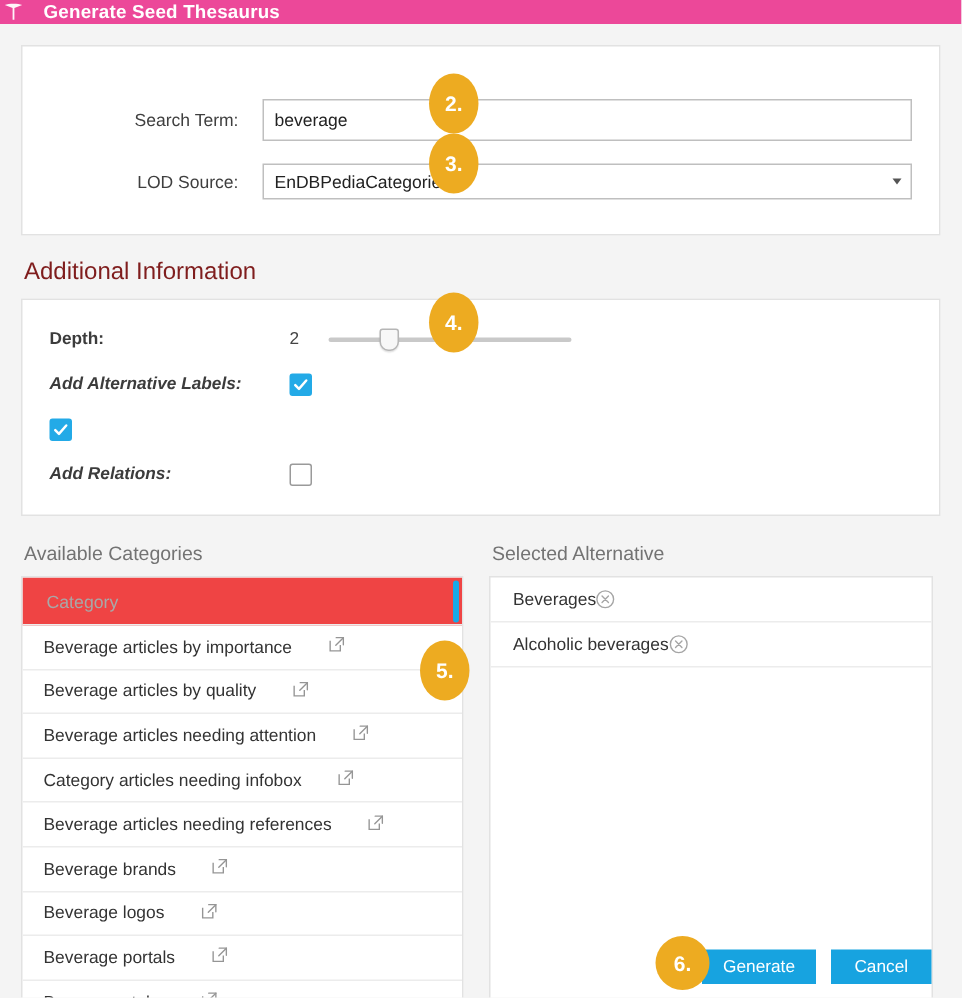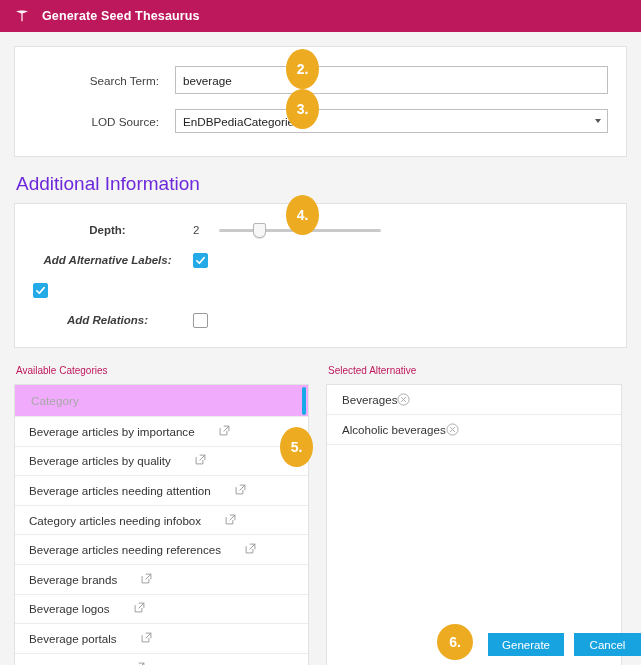--- a/index.html
+++ b/index.html
@@ -11,25 +11,24 @@
     overflow: hidden;
   }
   .app {
     position: relative;
     width: 641px; height: 665px;
     background: #f4f4f4;
   }
 
   
   .titlebar {
-    height: 32px;
-    background: #be185d;
-    display: flex;
-    align-items: center;
-    padding-left: 13px;
+    height: 16px;
+    background: #ec4899;
+    display: flex;
+    align-items: center;
     gap: 11px;
   }
   .title-icon {
     width: 18px; height: 18px;
     display: flex; align-items: center; justify-content: center;
   }
   .title-text {
     color: #ffffff;
     font-size: 12.5px;
     font-weight: bold;
@@ -38,21 +37,21 @@
 
   
   .panel {
     background: #ffffff;
     border: 1px solid #e2e2e2;
   }
 
   
   .form-panel {
     margin: 14px 14px 0 14px;
-    padding: 14px 18px 16px 18px;
+    padding: 30px 18px 16px 18px;
   }
   .form-row {
     display: flex;
     align-items: center;
     height: 38px;
   }
   .form-row + .form-row { margin-top: 3px; }
   .form-label {
     width: 142px;
     text-align: right;
@@ -94,39 +93,39 @@
     transform: translateY(-50%);
     width: 0; height: 0;
     border-left: 3.5px solid transparent;
     border-right: 3.5px solid transparent;
     border-top: 4.5px solid #555;
     pointer-events: none;
   }
 
   
   .section-heading {
-    color: #6d28d9;
-    font-size: 19px;
+    color: #7f1d1d;
+    font-size: 16px;
     margin: 16px 0 8px 16px;
   }
 
   
   .info-panel {
     margin: 0 14px 0 14px;
     padding: 14px 18px 15px 18px;
   }
   .info-row {
     display: flex;
     align-items: center;
     min-height: 24px;
   }
   .info-row + .info-row { margin-top: 6px; font-style: italic; }
   .info-label {
     width: 160px;
-    text-align: center;
+    text-align: left;
     padding-right: 11px;
     font-size: 11.5px;
     font-weight: bold;
     color: #3c3c3c;
   }
   .depth-value {
     font-size: 11.5px;
     color: #444;
     width: 20px;
   }
@@ -173,38 +172,38 @@
   .checkbox.on svg { display: block; }
 
   
   .columns {
     display: flex;
     padding: 0 14px;
   }
   .col-left { width: 295px; }
   .col-right { width: 296px; margin-left: 17px; }
   .col-heading {
-    color: #be185d;
-    font-size: 10px;
+    color: #737373;
+    font-size: 13px;
     margin: 17px 0 8px 2px;
   }
   .list-box {
     background: #ffffff;
     border: 1px solid #e2e2e2;
     height: 285px;
     position: relative;
     overflow: hidden;
   }
   .filter-row {
     height: 32px;
     display: flex;
     align-items: center;
     padding: 0 14px;
     border-bottom: 1px solid #ececec;
-    background: #f0abfc;
+    background: #ef4444;
   }
   .filter-input {
     border: none;
     outline: none;
     width: 100%;
     font-family: "Liberation Sans", sans-serif;
     font-size: 11.8px;
     color: #333;
     background: transparent;
   }
@@ -243,21 +242,21 @@
   }
   .remove-btn {
     width: 13px; height: 13px;
     cursor: pointer;
     opacity: .6;
   }
 
   
   .footer {
     position: absolute;
-    right: 0;
+    right: 20px;
     bottom: 9px;
     display: flex;
     align-items: center;
     gap: 10px;
   }
   .btn {
     height: 23px;
     min-width: 67px;
     background: #17A3E0;
     color: #ffffff;

